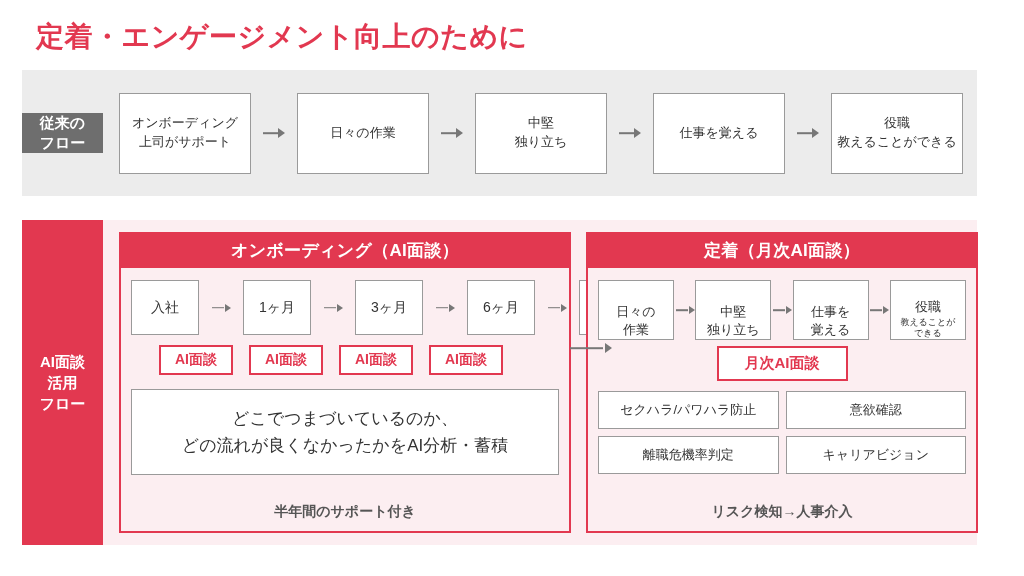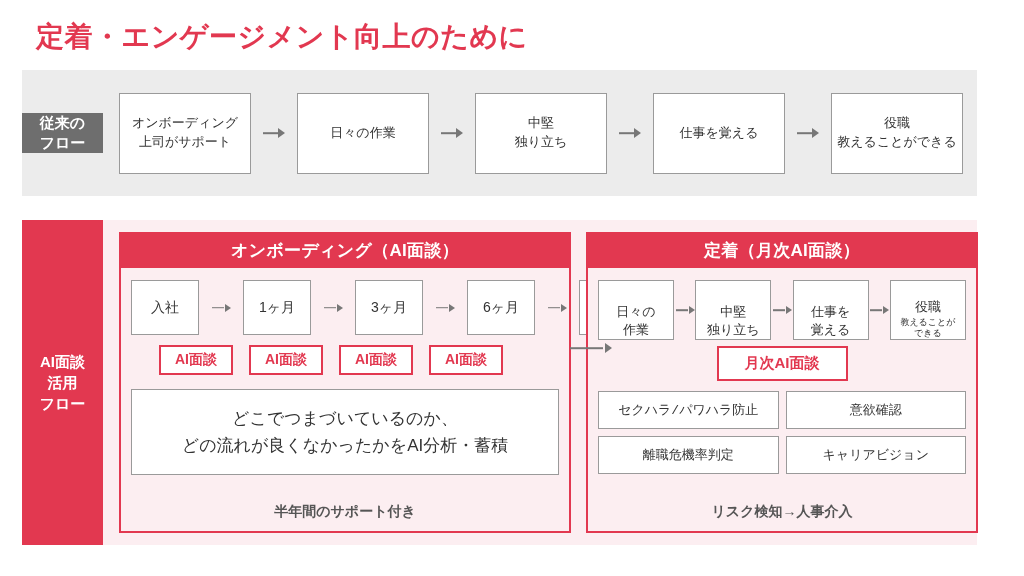--- a/index.html
+++ b/index.html
@@ -313,21 +313,20 @@
     background: #ffffff;
     border: 1px solid #9a9a9a;
     box-sizing: border-box;
     height: 38px;
     display: flex;
     align-items: center;
     justify-content: center;
     font-size: 13px;
     color: #333333;
     text-align: center;
-    font-family: Liberation Mono, monospace;
   }
 
   
   .connector {
     position: absolute;
     left: 467px;
     top: 122px;
     width: 42px;
     height: 12px;
     z-index: 5;

